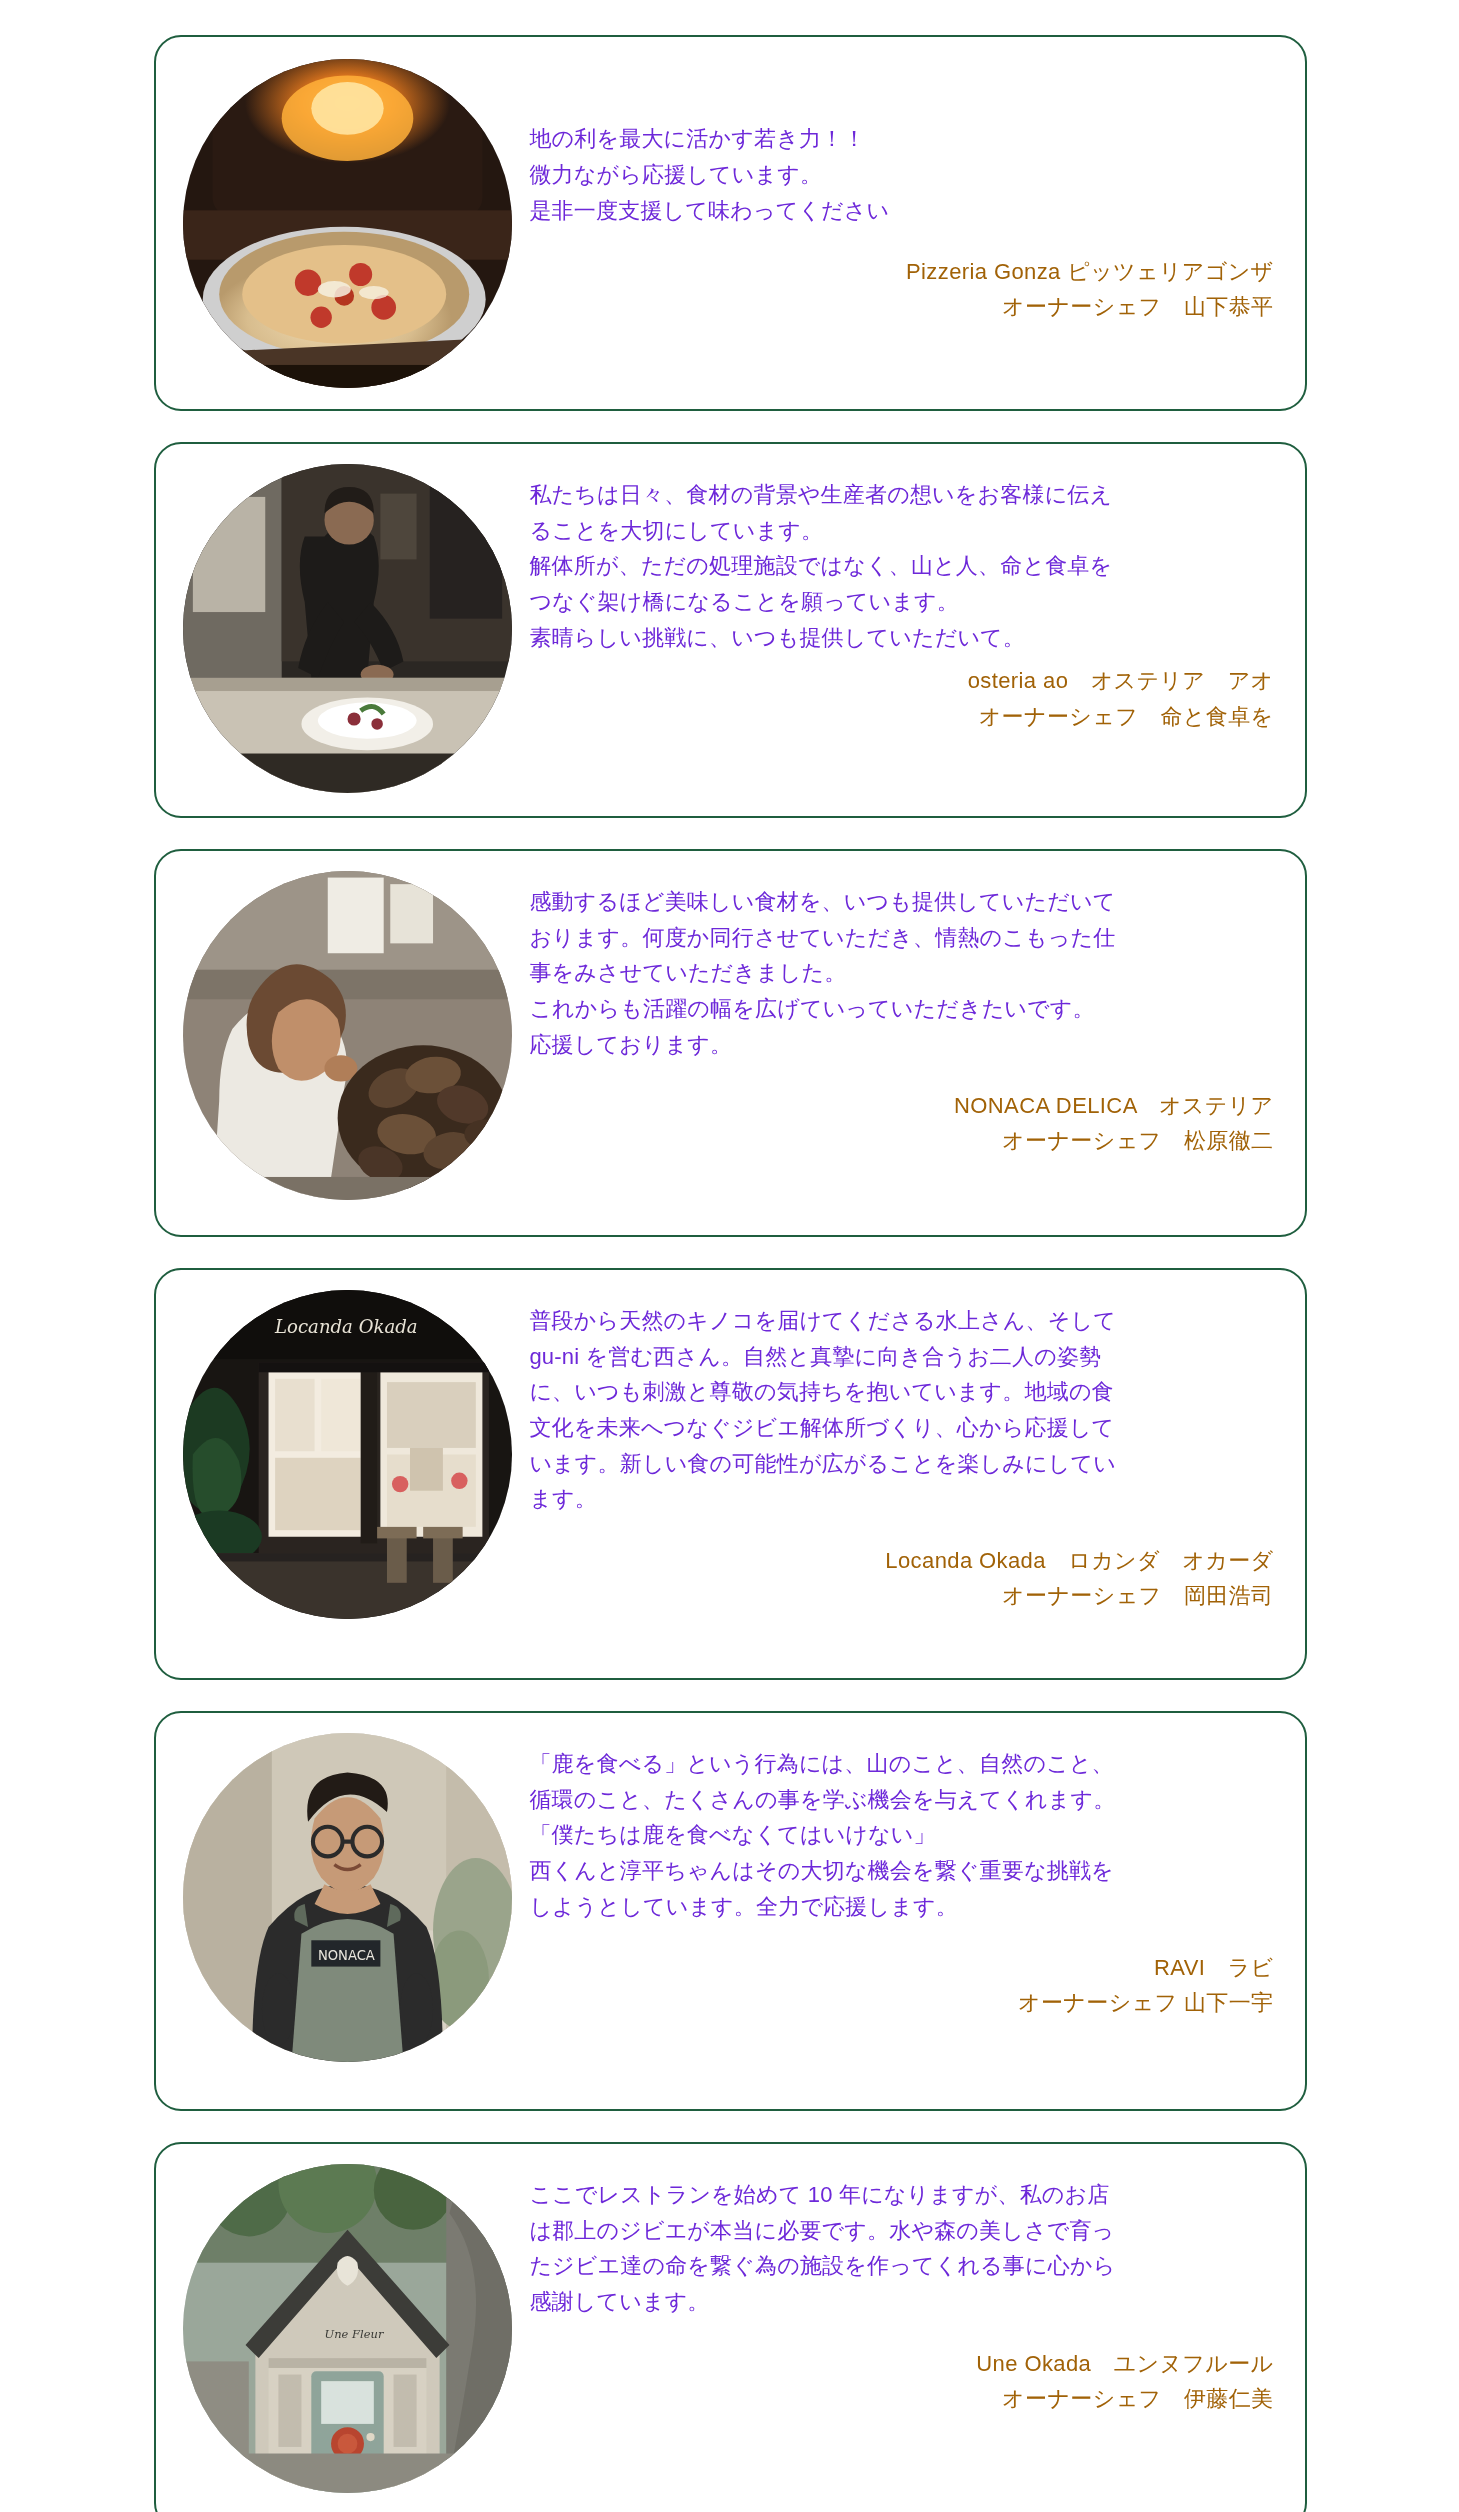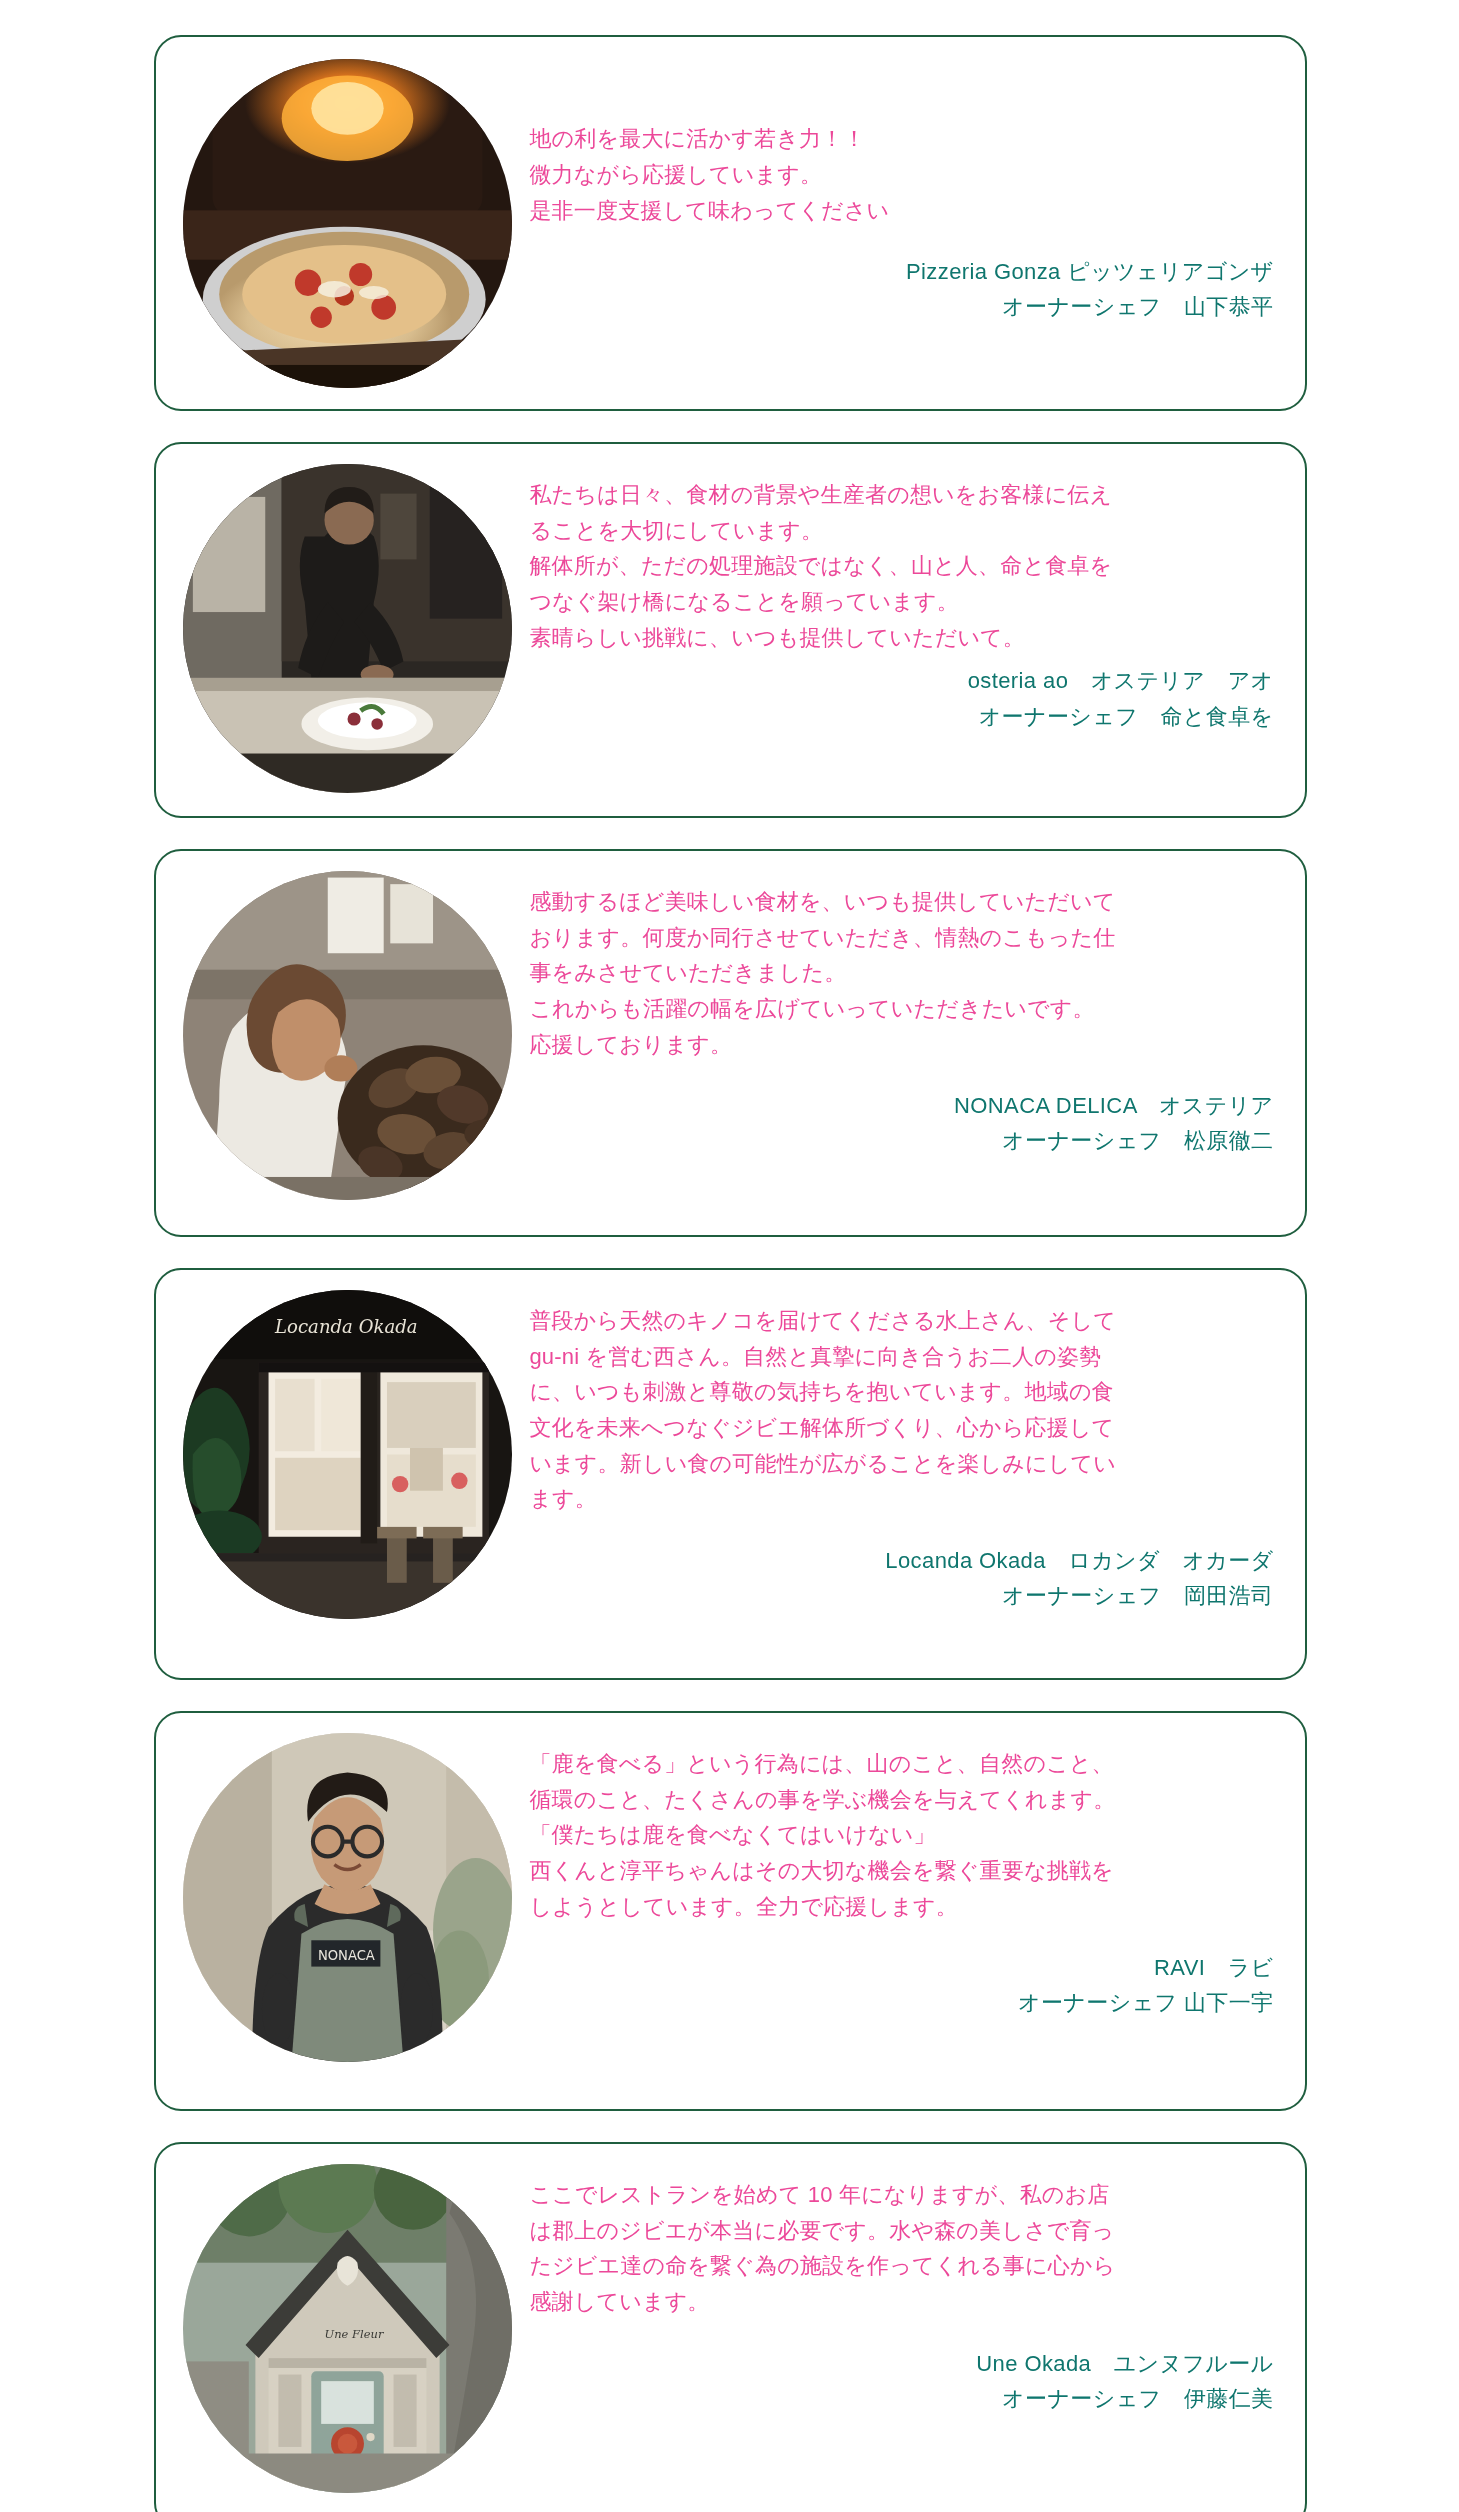--- a/index.html
+++ b/index.html
@@ -50,30 +50,30 @@
 
   .body {
     flex: 1 1 auto;
     padding-top: 13px;
     padding-left: 5.9px;
   }
   .text {
     font-size: 22px;
     line-height: 1.62;
     letter-spacing: 0.2px;
-    color: #ec4899;
+    color: #6d28d9;
     white-space: pre-line;
   }
   .sig {
     margin-top: 26px;
     text-align: right;
     font-size: 22px;
     line-height: 1.6;
     letter-spacing: 0.4px;
-    color: #0f766e;
+    color: #a16207;
   }
   .sig .line2 { display: block; }
   .sig.tight { margin-top: 8.2px; }
 
   
   .card.c1 { min-height: 376px; align-items: center; }
   .card.c1 .body { padding-top: 0; }
   .card.c2 { min-height: 376px; }
   .card.c3 { min-height: 388px; }
   .card.c4 { min-height: 412px; }

